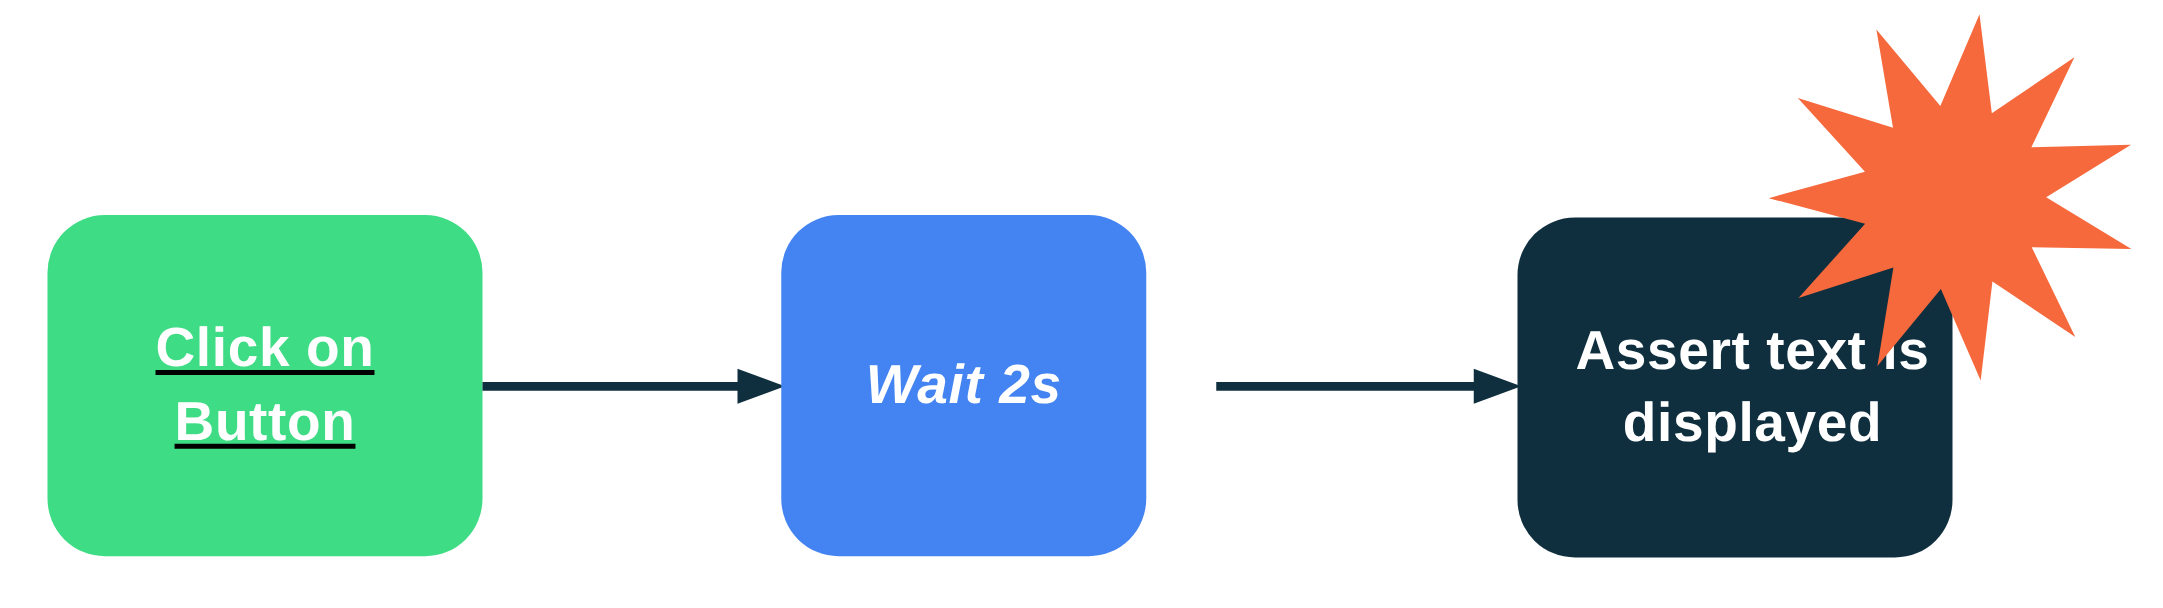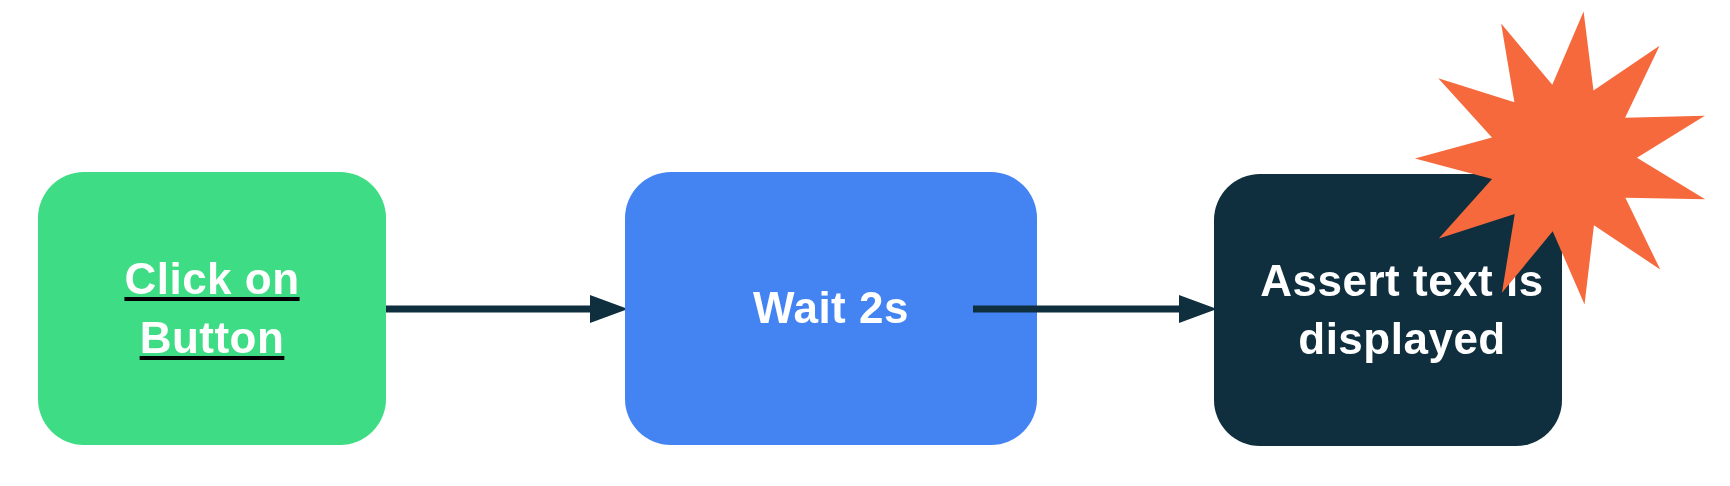--- a/index.html
+++ b/index.html
@@ -33,21 +33,21 @@
   .node .label {
     color: var(--text);
     font-weight: 700;
     font-size: 44px;
     line-height: 1.32;
     text-align: center;
     letter-spacing: 0.5px;
   }
   .node-1 { left: 38px;  top: 172px; width: 348px; height: 273px; background: var(--green); text-decoration: underline; }
   .node-1 .label { max-width: 280px; }
-  .node-2 { left: 625px; top: 172px; width: 412px; height: 273px; background: var(--blue); }
+  .node-2 { left: 625px; top: 172px; width: 292px; height: 273px; background: var(--blue); font-style: italic; }
   .node-3 { left: 1214px; top: 174px; width: 348px; height: 272px; background: var(--navy); justify-content: flex-end; }
   .node-3 .label { max-width: 320px; }
   .connector {
     position: absolute;
     z-index: 1;
   }
   .connector line { stroke: var(--navy); stroke-width: 7; }
   .connector polygon { fill: var(--navy); }
   .burst {
     position: absolute;

